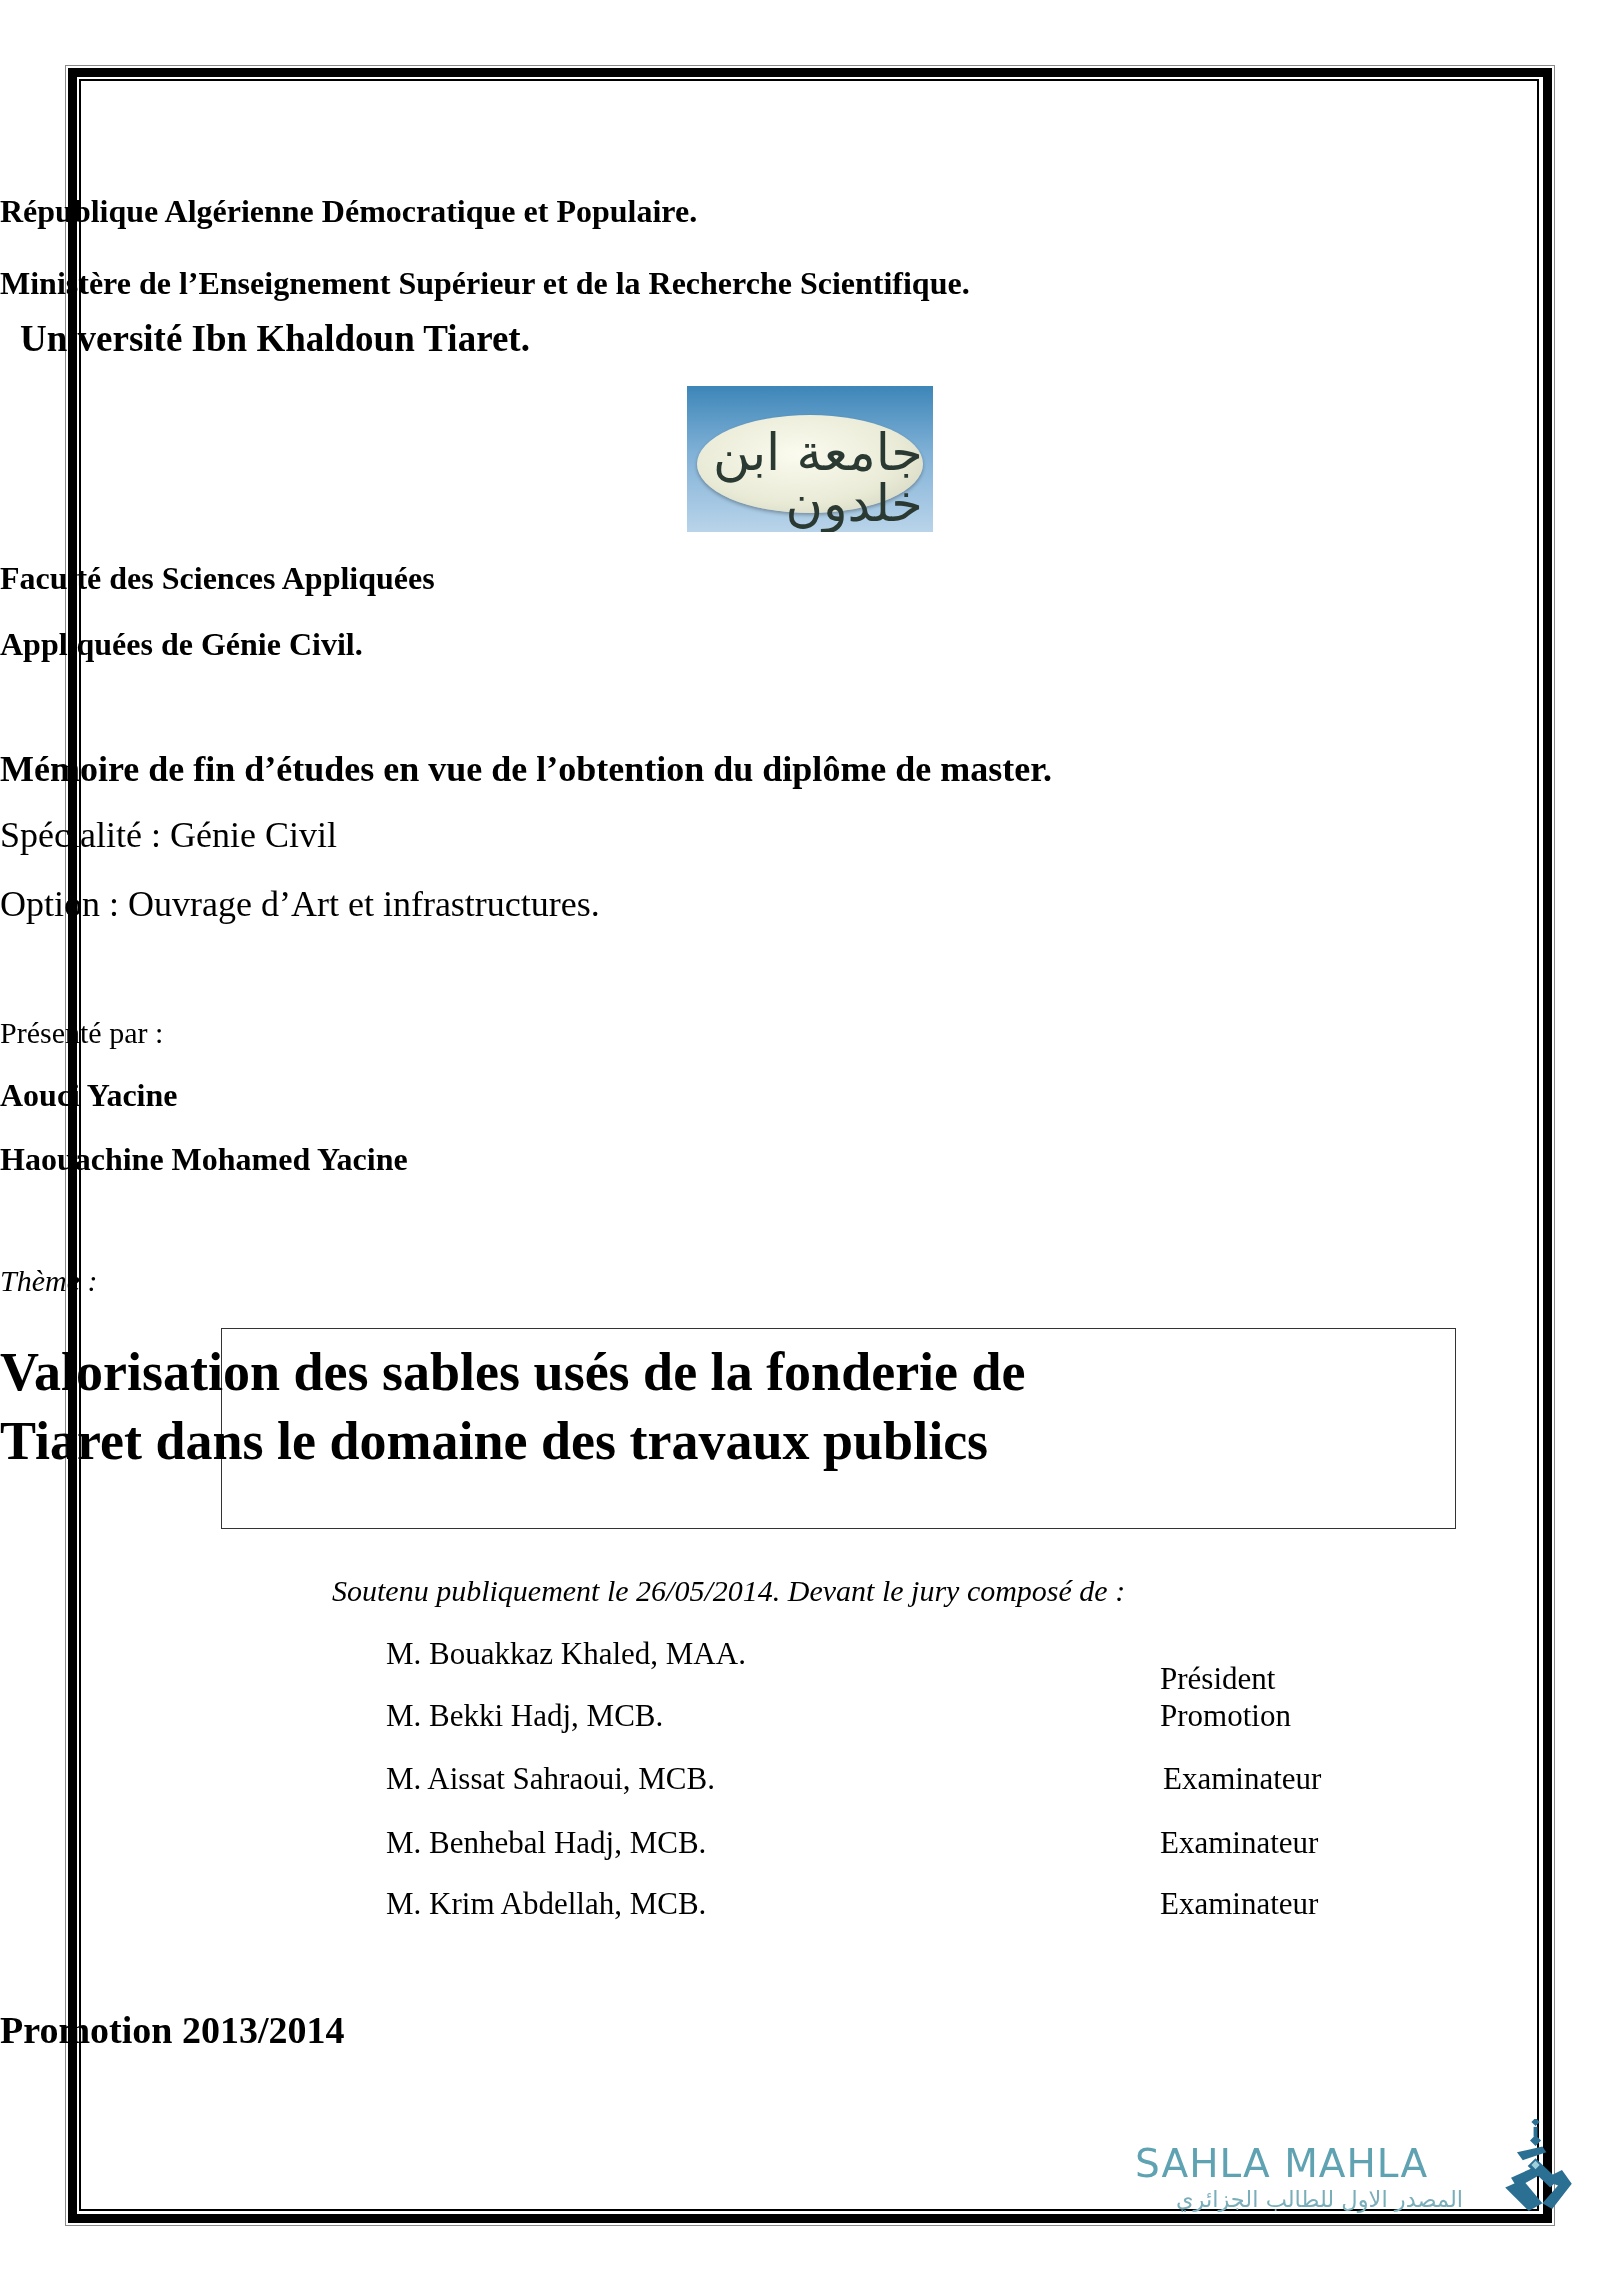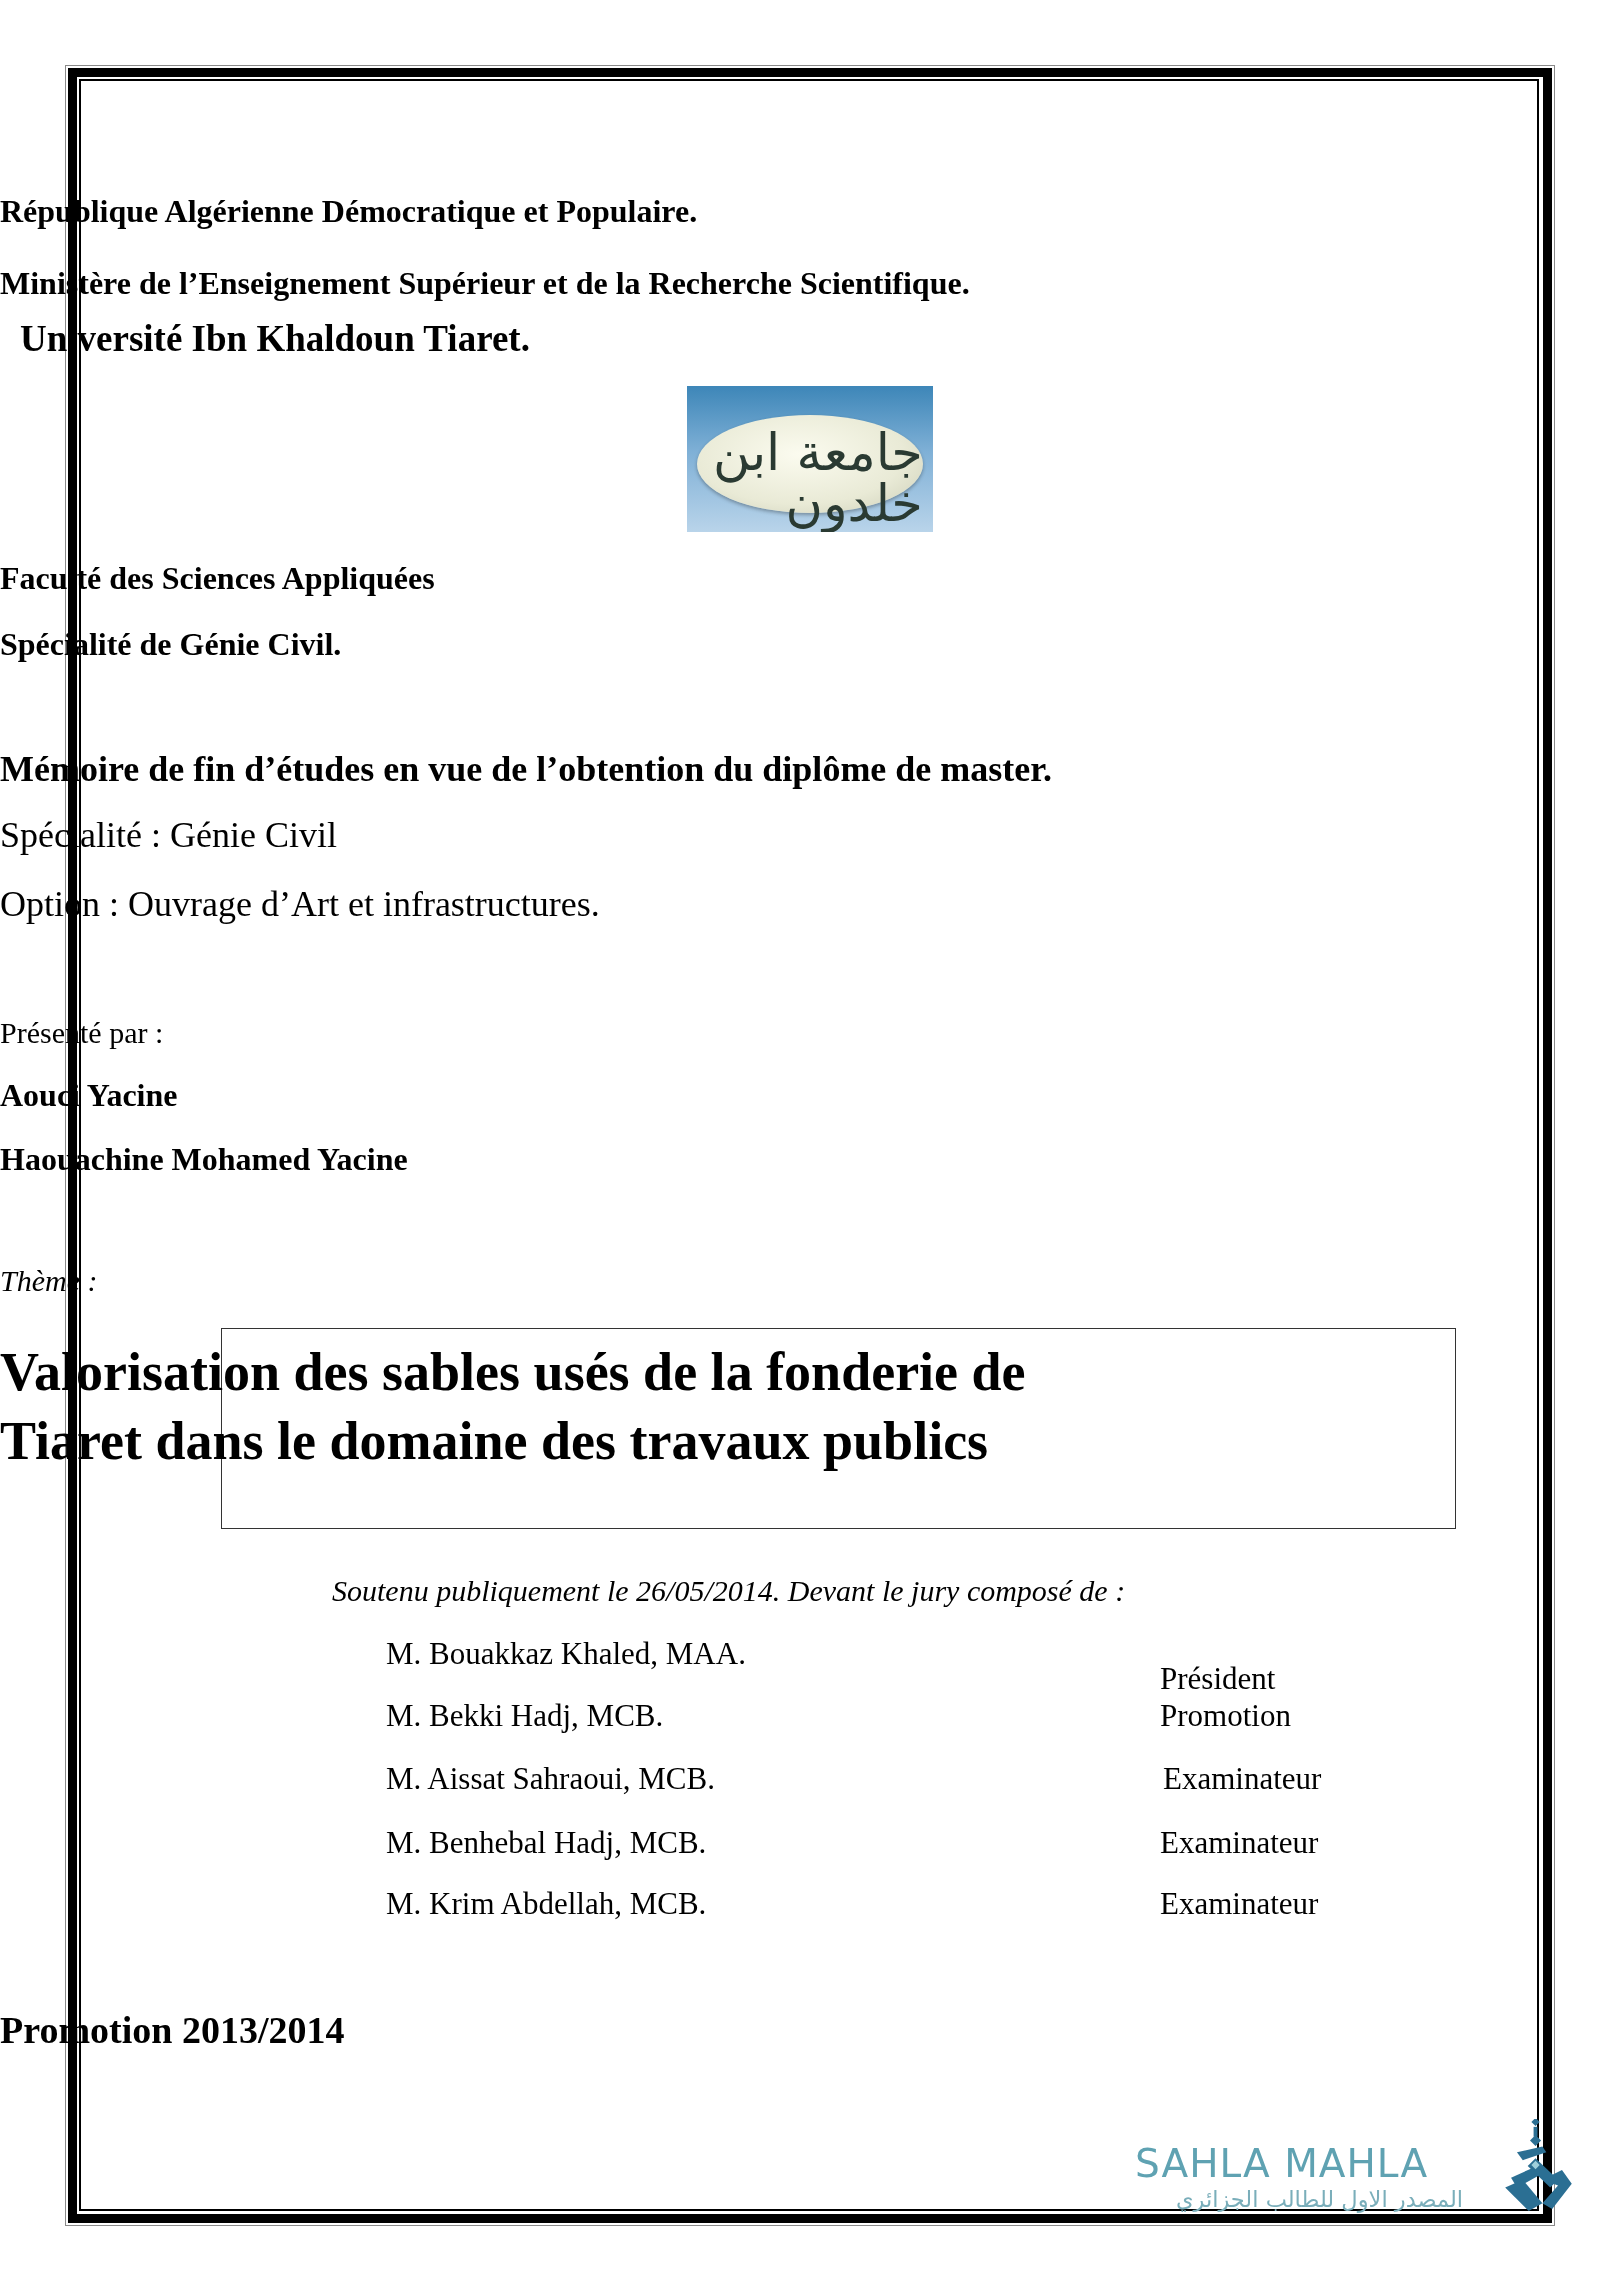--- a/index.html
+++ b/index.html
@@ -44,21 +44,21 @@
 <div class="line b" style="top:267px;font-size:32px;">Ministère de l’Enseignement Supérieur et de la Recherche Scientifique.</div>
 <div class="line b" style="top:320px;font-size:37px;padding-left:20px;">Université Ibn Khaldoun Tiaret.</div>
 
 <div class="logo">
   <div class="logo-oval">
     <div class="logo-calli">جامعة ابن خلدون</div>
   </div>
 </div>
 
 <div class="line b" style="top:562px;font-size:32px;">Faculté des Sciences Appliquées</div>
-<div class="line b" style="top:628px;font-size:32px;">Spécialité de Génie Civil.</div>
+<div class="line b" style="top:628px;font-size:32px;">Appliquées de Génie Civil.</div>
 
 <div class="line b" style="top:751px;font-size:36px;">Mémoire de fin d’études en vue de l’obtention du diplôme de master.</div>
 <div class="line" style="top:817px;font-size:36px;">Spécialité : Génie Civil</div>
 <div class="line" style="top:886px;font-size:36px;">Option : Ouvrage d’Art et infrastructures.</div>
 
 <div class="line" style="top:1018px;font-size:30px;">Présenté par :</div>
 <div class="line b" style="top:1079px;font-size:32px;">Aouci Yacine</div>
 <div class="line b" style="top:1143px;font-size:32px;">Haouachine Mohamed Yacine</div>
 
 <div class="line i" style="top:1266px;font-size:30px;">Thème :</div>

